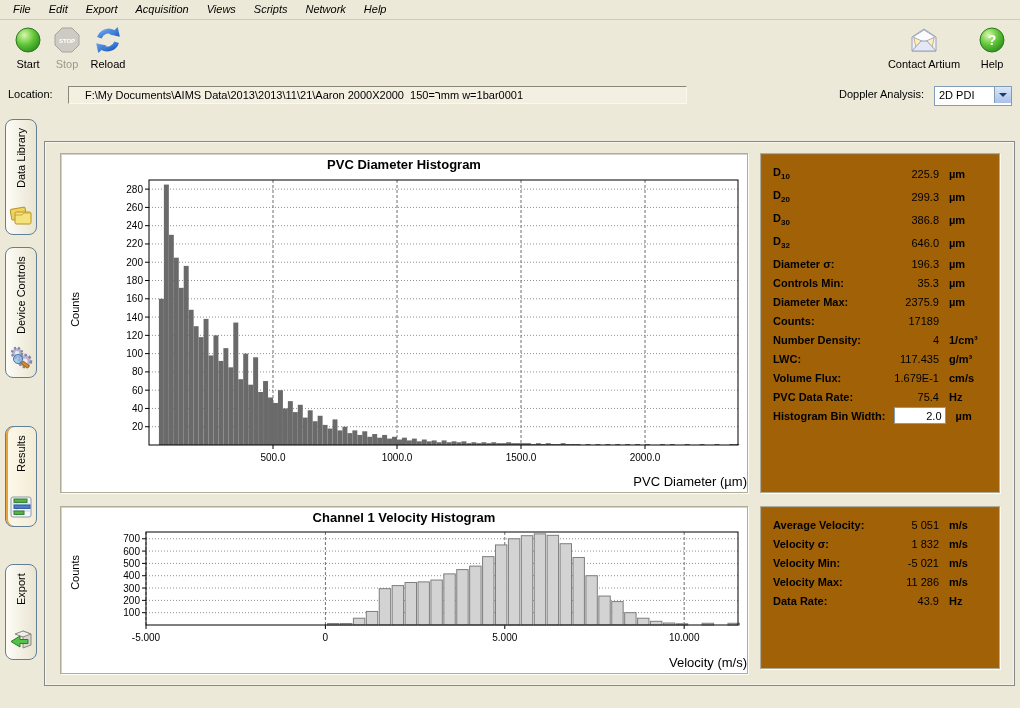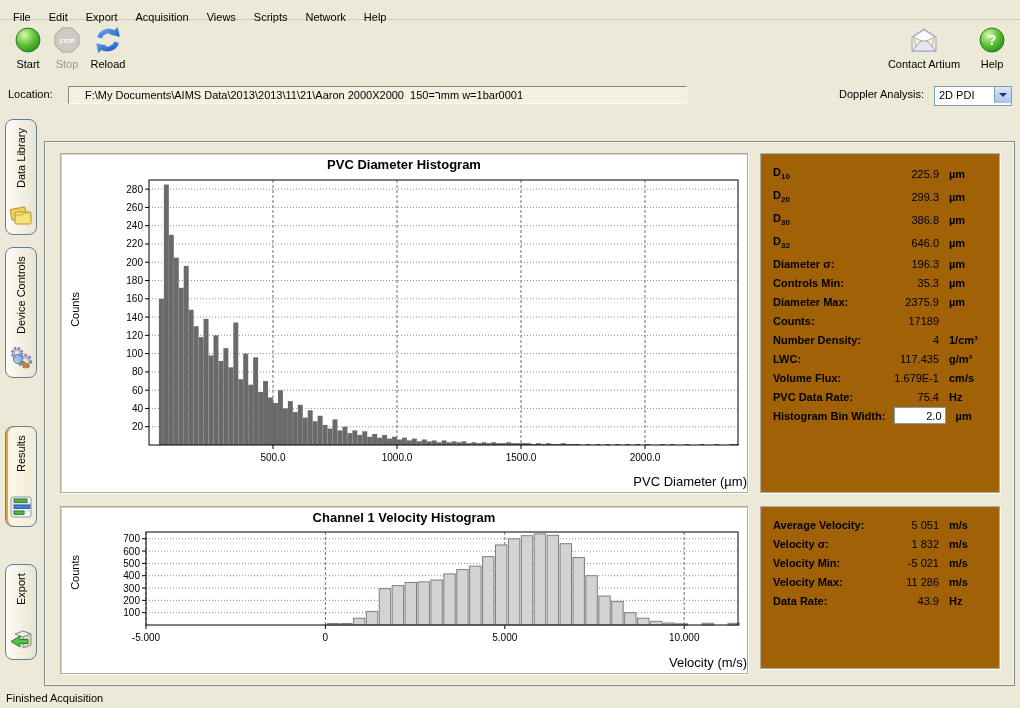--- a/index.html
+++ b/index.html
@@ -2,21 +2,21 @@
 <html><head>
 <meta charset="utf-8">
 <style>
   html,body{margin:0;padding:0;}
   .app{position:relative;width:1020px;height:708px;background:#ece9d8;
        font-family:"Liberation Sans",sans-serif;font-size:11px;color:#000;overflow:hidden;}
 
   
   .menubar{position:absolute;top:0;left:0;right:0;height:19px;line-height:19px;
            border-bottom:1px solid #cfccb8;padding-left:4px;}
-  .menu-item{display:inline-block;padding:8px 9px;cursor:default;}
+  .menu-item{display:inline-block;padding:0 9px;cursor:default;font-style:italic;}
 
   
   .toolbar{position:absolute;top:20px;left:0;right:0;height:62px;}
   .tool{position:absolute;top:6px;text-align:center;}
   .tool .ticon{display:block;height:32px;}
   .tool .tlabel{display:block;margin-top:0;}
   .tool.disabled .tlabel{color:#9b998c;}
 
   
   .locrow{position:absolute;top:83px;left:0;right:0;height:26px;}
@@ -544,16 +544,13 @@
           <span class="sunit">m/s</span>
         </div>
         <div class="srow">
           <span class="slabel">Data Rate:</span>
           <span class="svalue">43.9</span>
           <span class="sunit">Hz</span>
         </div>
       </div>
   </div>
 
-  <div class="statusbar">
-    <span>Finished Acquisition</span>
-  </div>
 </div>
 
 </body></html>

